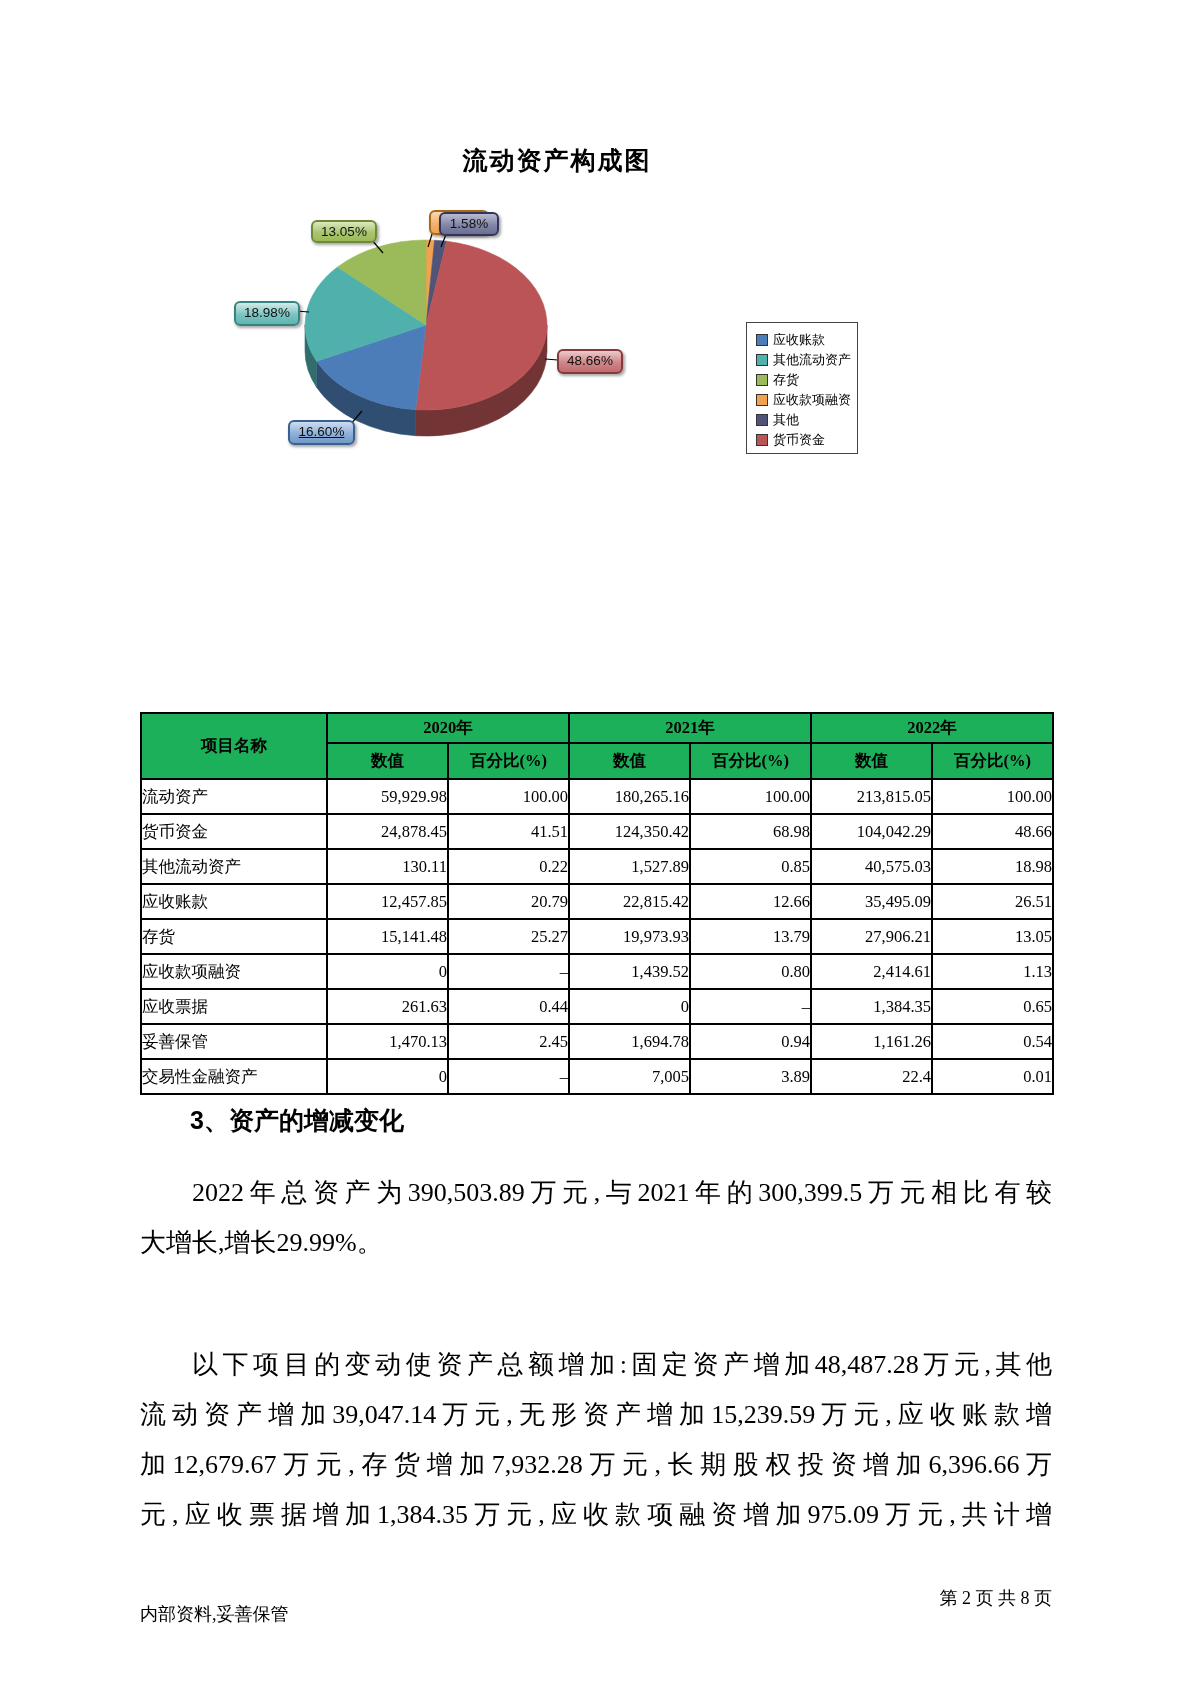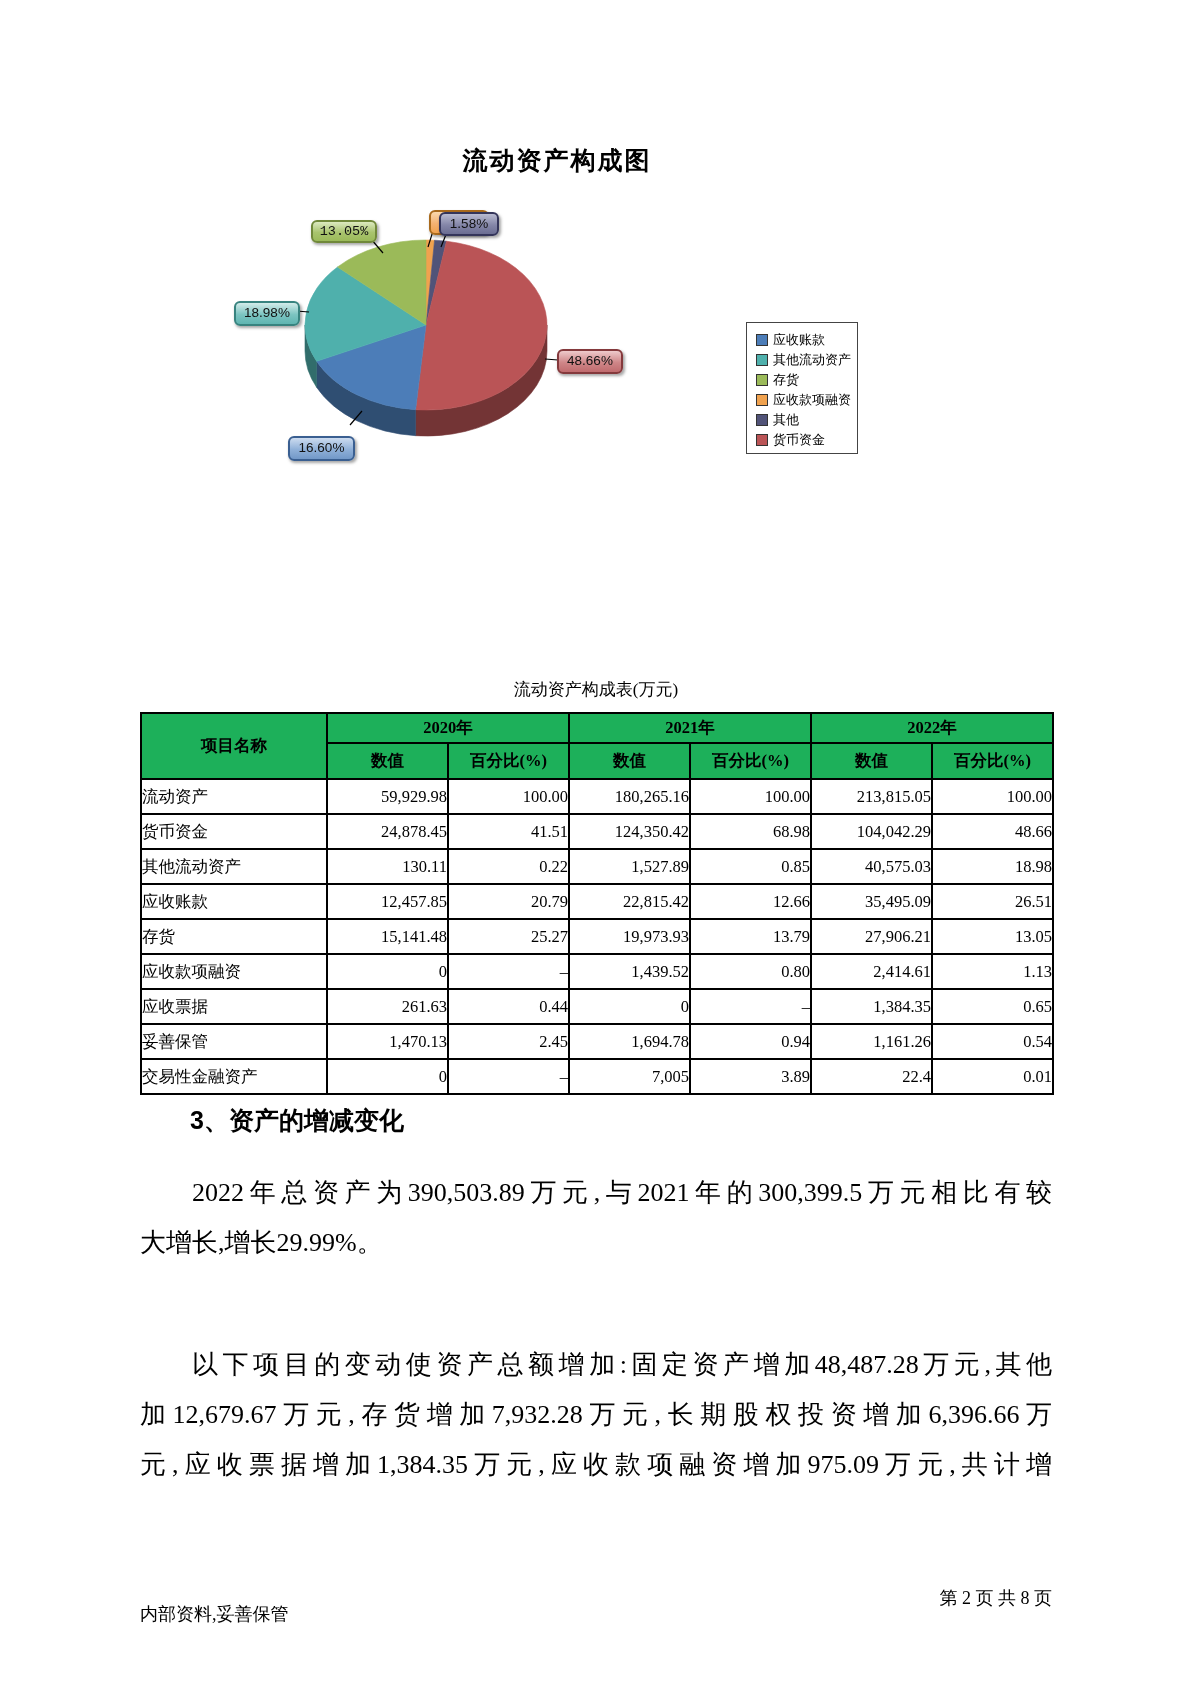--- a/index.html
+++ b/index.html
@@ -5,31 +5,31 @@
   html,body{margin:0;padding:0;background:#888;}
   #page{position:relative;width:1191px;height:1684px;background:#fff;margin:0 auto;overflow:hidden;
         font-family:"Liberation Serif", serif;color:#000;}
   
   #chart-title{position:absolute;top:144px;left:200px;width:714px;text-align:center;
                font-size:25px;font-weight:bold;letter-spacing:2px;}
   #pie-svg{position:absolute;left:0;top:0;width:1191px;height:520px;}
   .callout{position:absolute;border-radius:6px;text-align:center;
            font-family:"Liberation Sans", sans-serif;font-size:13.5px;line-height:19px;
            color:#111;box-shadow:1.5px 2px 3px rgba(0,0,0,.35);}
-  .co-green {background:linear-gradient(180deg,#dce9c0,#a9c46e 55%,#9bba59);border:2px solid #70883a;font-family:Liberation Mono, monospace;}
+  .co-green {background:linear-gradient(180deg,#dce9c0,#a9c46e 55%,#9bba59);border:2px solid #70883a;}
   .co-teal  {background:linear-gradient(180deg,#d3ecea,#7cc4c1 55%,#5fb5b1);border:2px solid #38837f;}
   .co-blue  {background:linear-gradient(180deg,#cddcf0,#8fb0d8 55%,#7298c8);border:2px solid #3a5f91;}
   .co-red   {background:linear-gradient(180deg,#eecacb,#cf8688 55%,#c06b6e);border:2px solid #84393c;}
   .co-navy  {background:linear-gradient(180deg,#b9bbd1,#8486a8 55%,#6b6d92);border:2px solid #34355a;}
   .co-orange{background:linear-gradient(180deg,#fbd9ae,#f4b272 55%,#f0a24f);border:2px solid #a96a1c;}
   #co-inventory{left:311px;top:220px;width:62px;height:19px;}
   #co-financing{left:429px;top:210px;width:56px;height:21px;z-index:1;}
   #co-other    {left:439px;top:212px;width:56px;height:20px;z-index:2;}
   #co-othercur {left:234px;top:301px;width:62px;height:21px;}
-  #co-receiv   {left:288px;top:436px;width:63px;height:21px;}
+  #co-receiv   {left:288px;top:420px;width:63px;height:21px;text-decoration:underline;}
   #co-cash     {left:557px;top:349px;width:62px;height:21px;text-align:center;}
   #legend{position:absolute;left:746px;top:322px;width:112px;height:132px;border:1.5px solid #444;
           background:#fff;box-sizing:border-box;padding:7px 0 0 9px;}
   .lg-item{display:flex;align-items:center;height:20px;}
   .lg-sq{width:12px;height:12px;margin-right:5px;box-sizing:border-box;border:1px solid #333;}
   .lg-label{font-size:13px;line-height:14px;}
   
   #table-title{position:absolute;top:678px;left:140px;width:912px;text-align:center;font-size:17px;}
   #asset-table{position:absolute;top:712px;left:140px;border-collapse:collapse;table-layout:fixed;
                width:912px;font-size:16.5px;}
@@ -111,21 +111,20 @@
       <div class="lg-item">
         <span class="lg-sq" style="background: rgb(81, 83, 120);"></span>
         <span class="lg-label">其他</span>
       </div>
       <div class="lg-item">
         <span class="lg-sq" style="background: rgb(186, 84, 86);"></span>
         <span class="lg-label">货币资金</span>
       </div>
     </div>
 
-  <div id="table-title">流动资产构成表(万元)</div>
 
   <table id="asset-table">
     <colgroup>
       <col style="width:186px">
         <col style="width:121px">
         <col style="width:121px">
       <col style="width:121px">
         <col style="width:121px">
         <col style="width:121px">
         <col style="width:121px">
@@ -232,19 +231,20 @@
   </table>
 
   <div id="heading-3" class="sec-heading">3、资产的增减变化</div>
   <div id="para-1" class="para">
       <div class="tline jl indent">2022年总资产为390,503.89万元,与2021年的300,399.5万元相比有较</div>
       <div class="tline">大增长,增长29.99%。</div>
     </div>
 
   <div id="para-2" class="para">
       <div class="tline jl indent">以下项目的变动使资产总额增加:固定资产增加48,487.28万元,其他</div>
+      <div class="tline jl">流动资产增加39,047.14万元,无形资产增加15,239.59万元,应收账款增</div>
       <div class="tline jl">加12,679.67万元,存货增加7,932.28万元,长期股权投资增加6,396.66万</div>
       <div class="tline jl">元,应收票据增加1,384.35万元,应收款项融资增加975.09万元,共计增</div>
     </div>
 
   <div id="footer-left">内部资料,妥善保管</div>
   <div id="footer-right">第 2 页  共 8 页</div>
 </div>
 
 </body></html>

